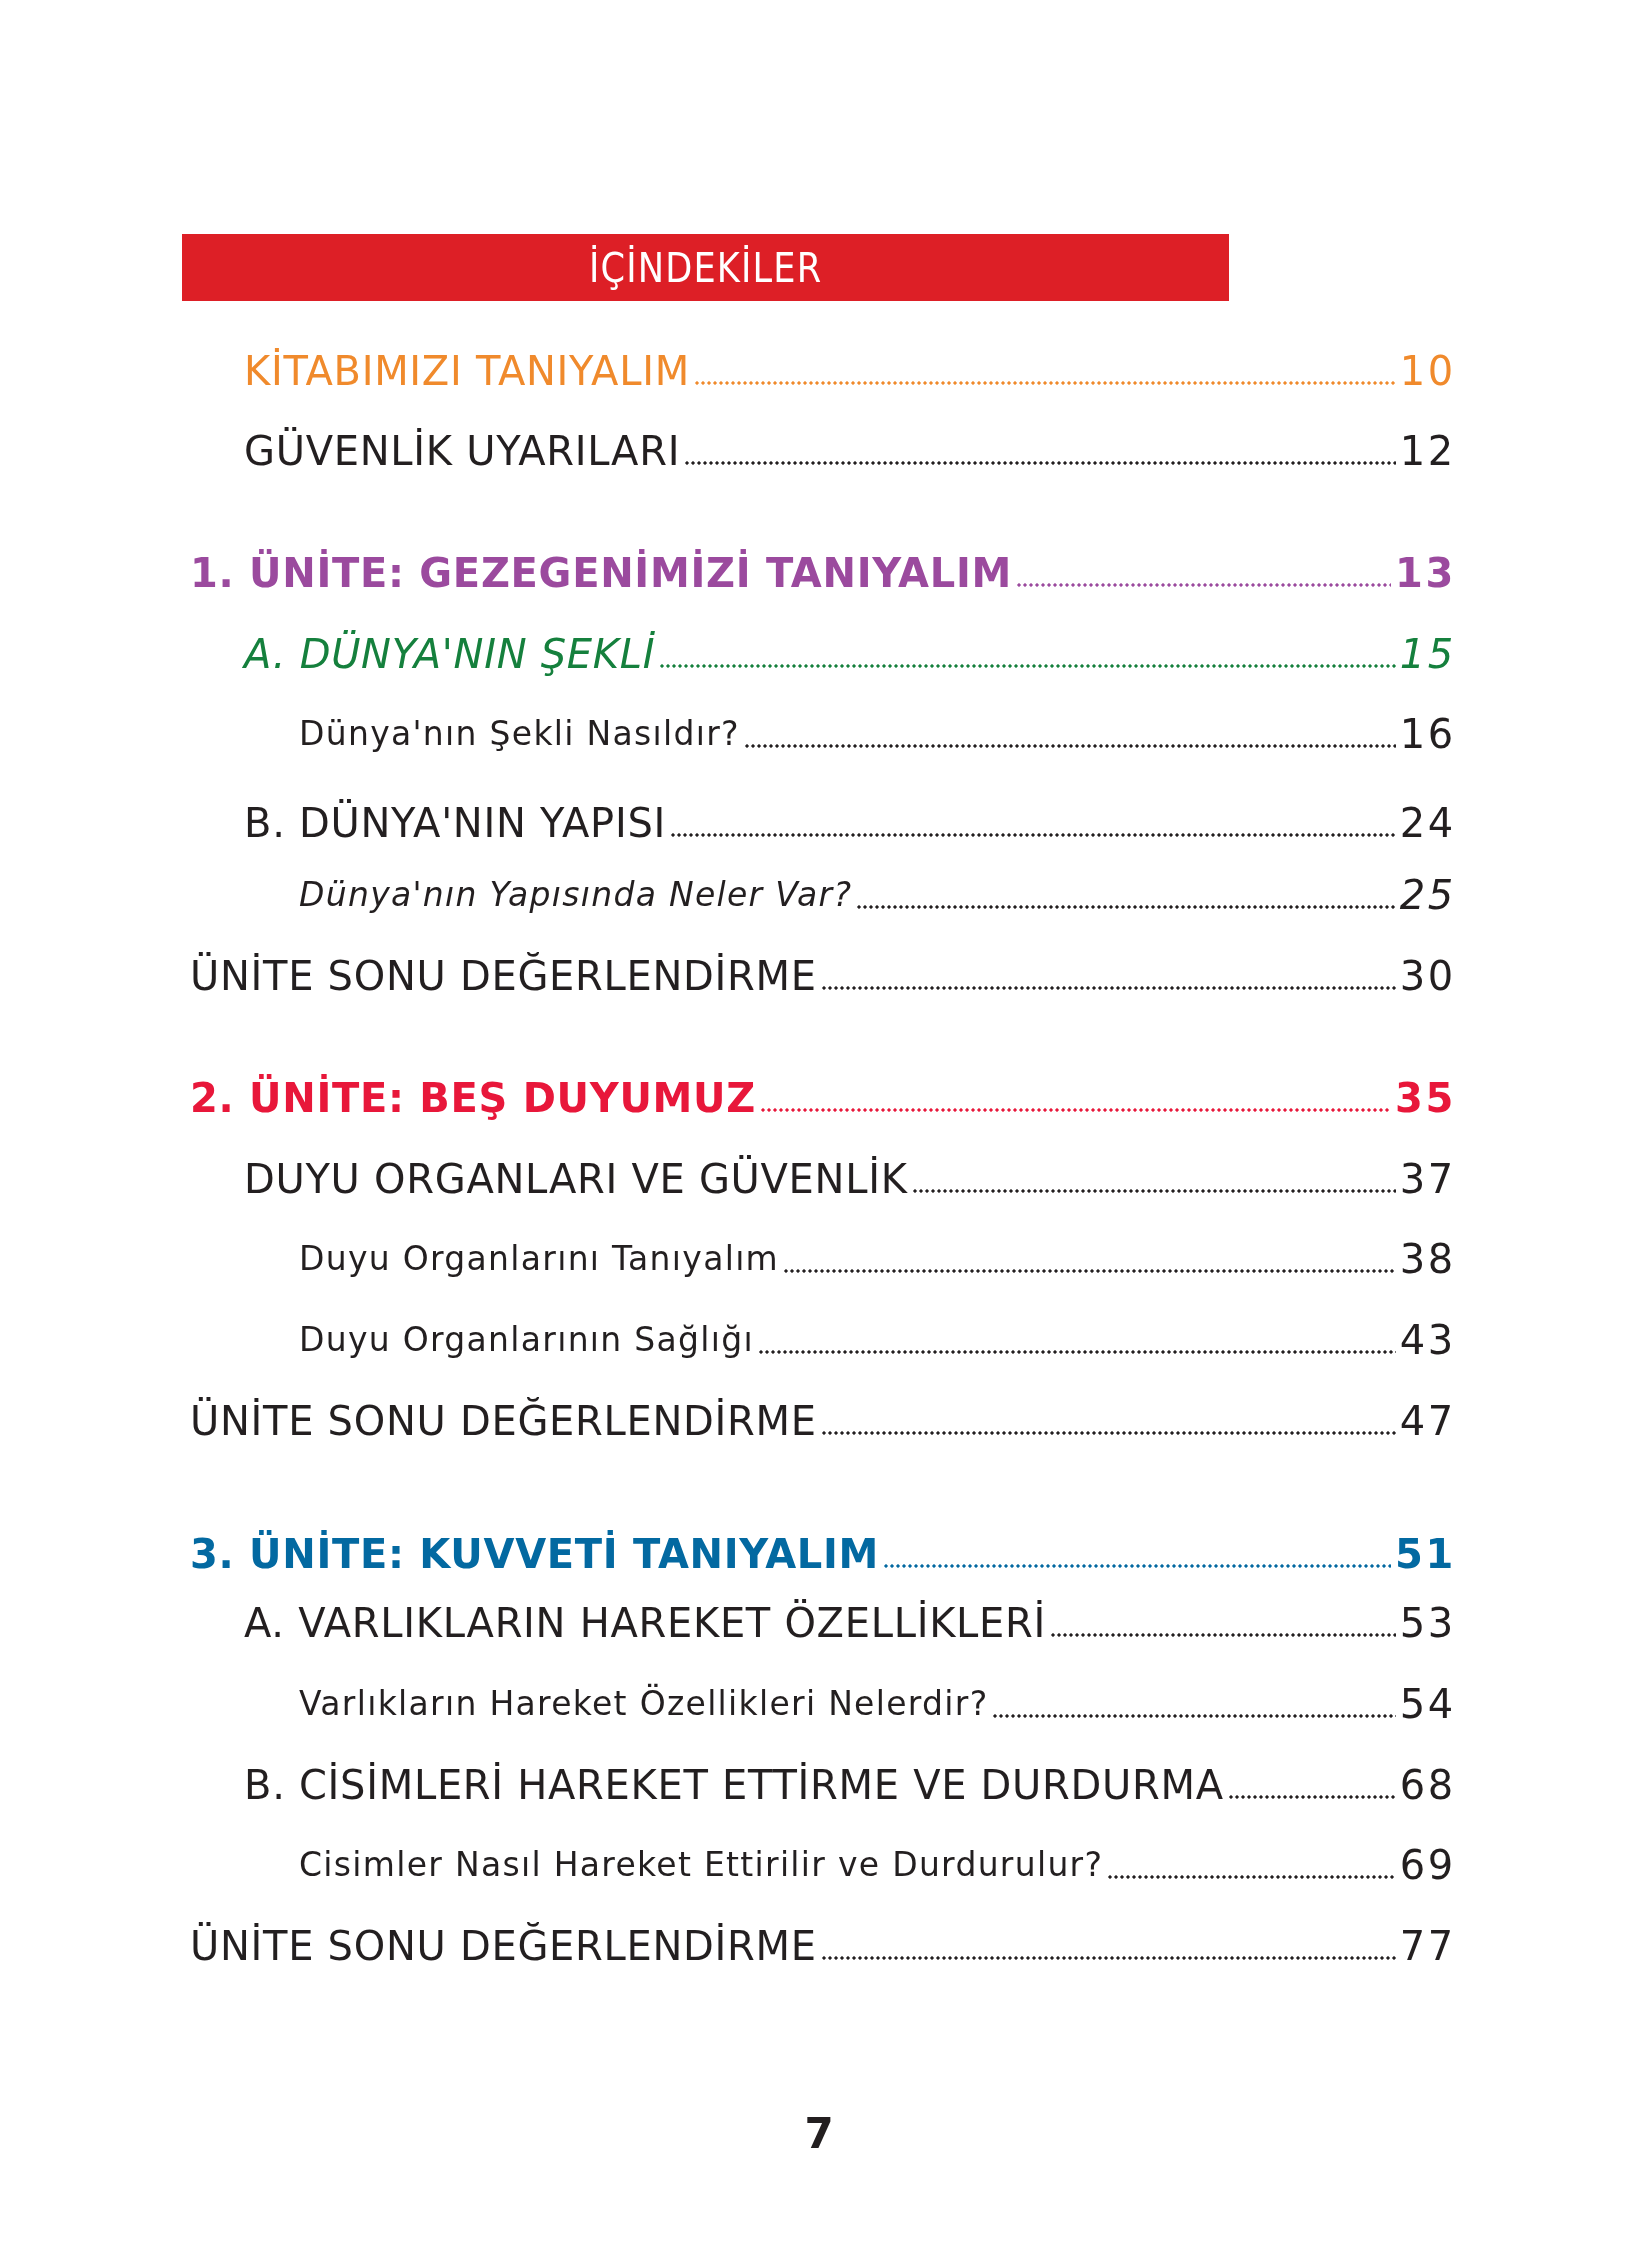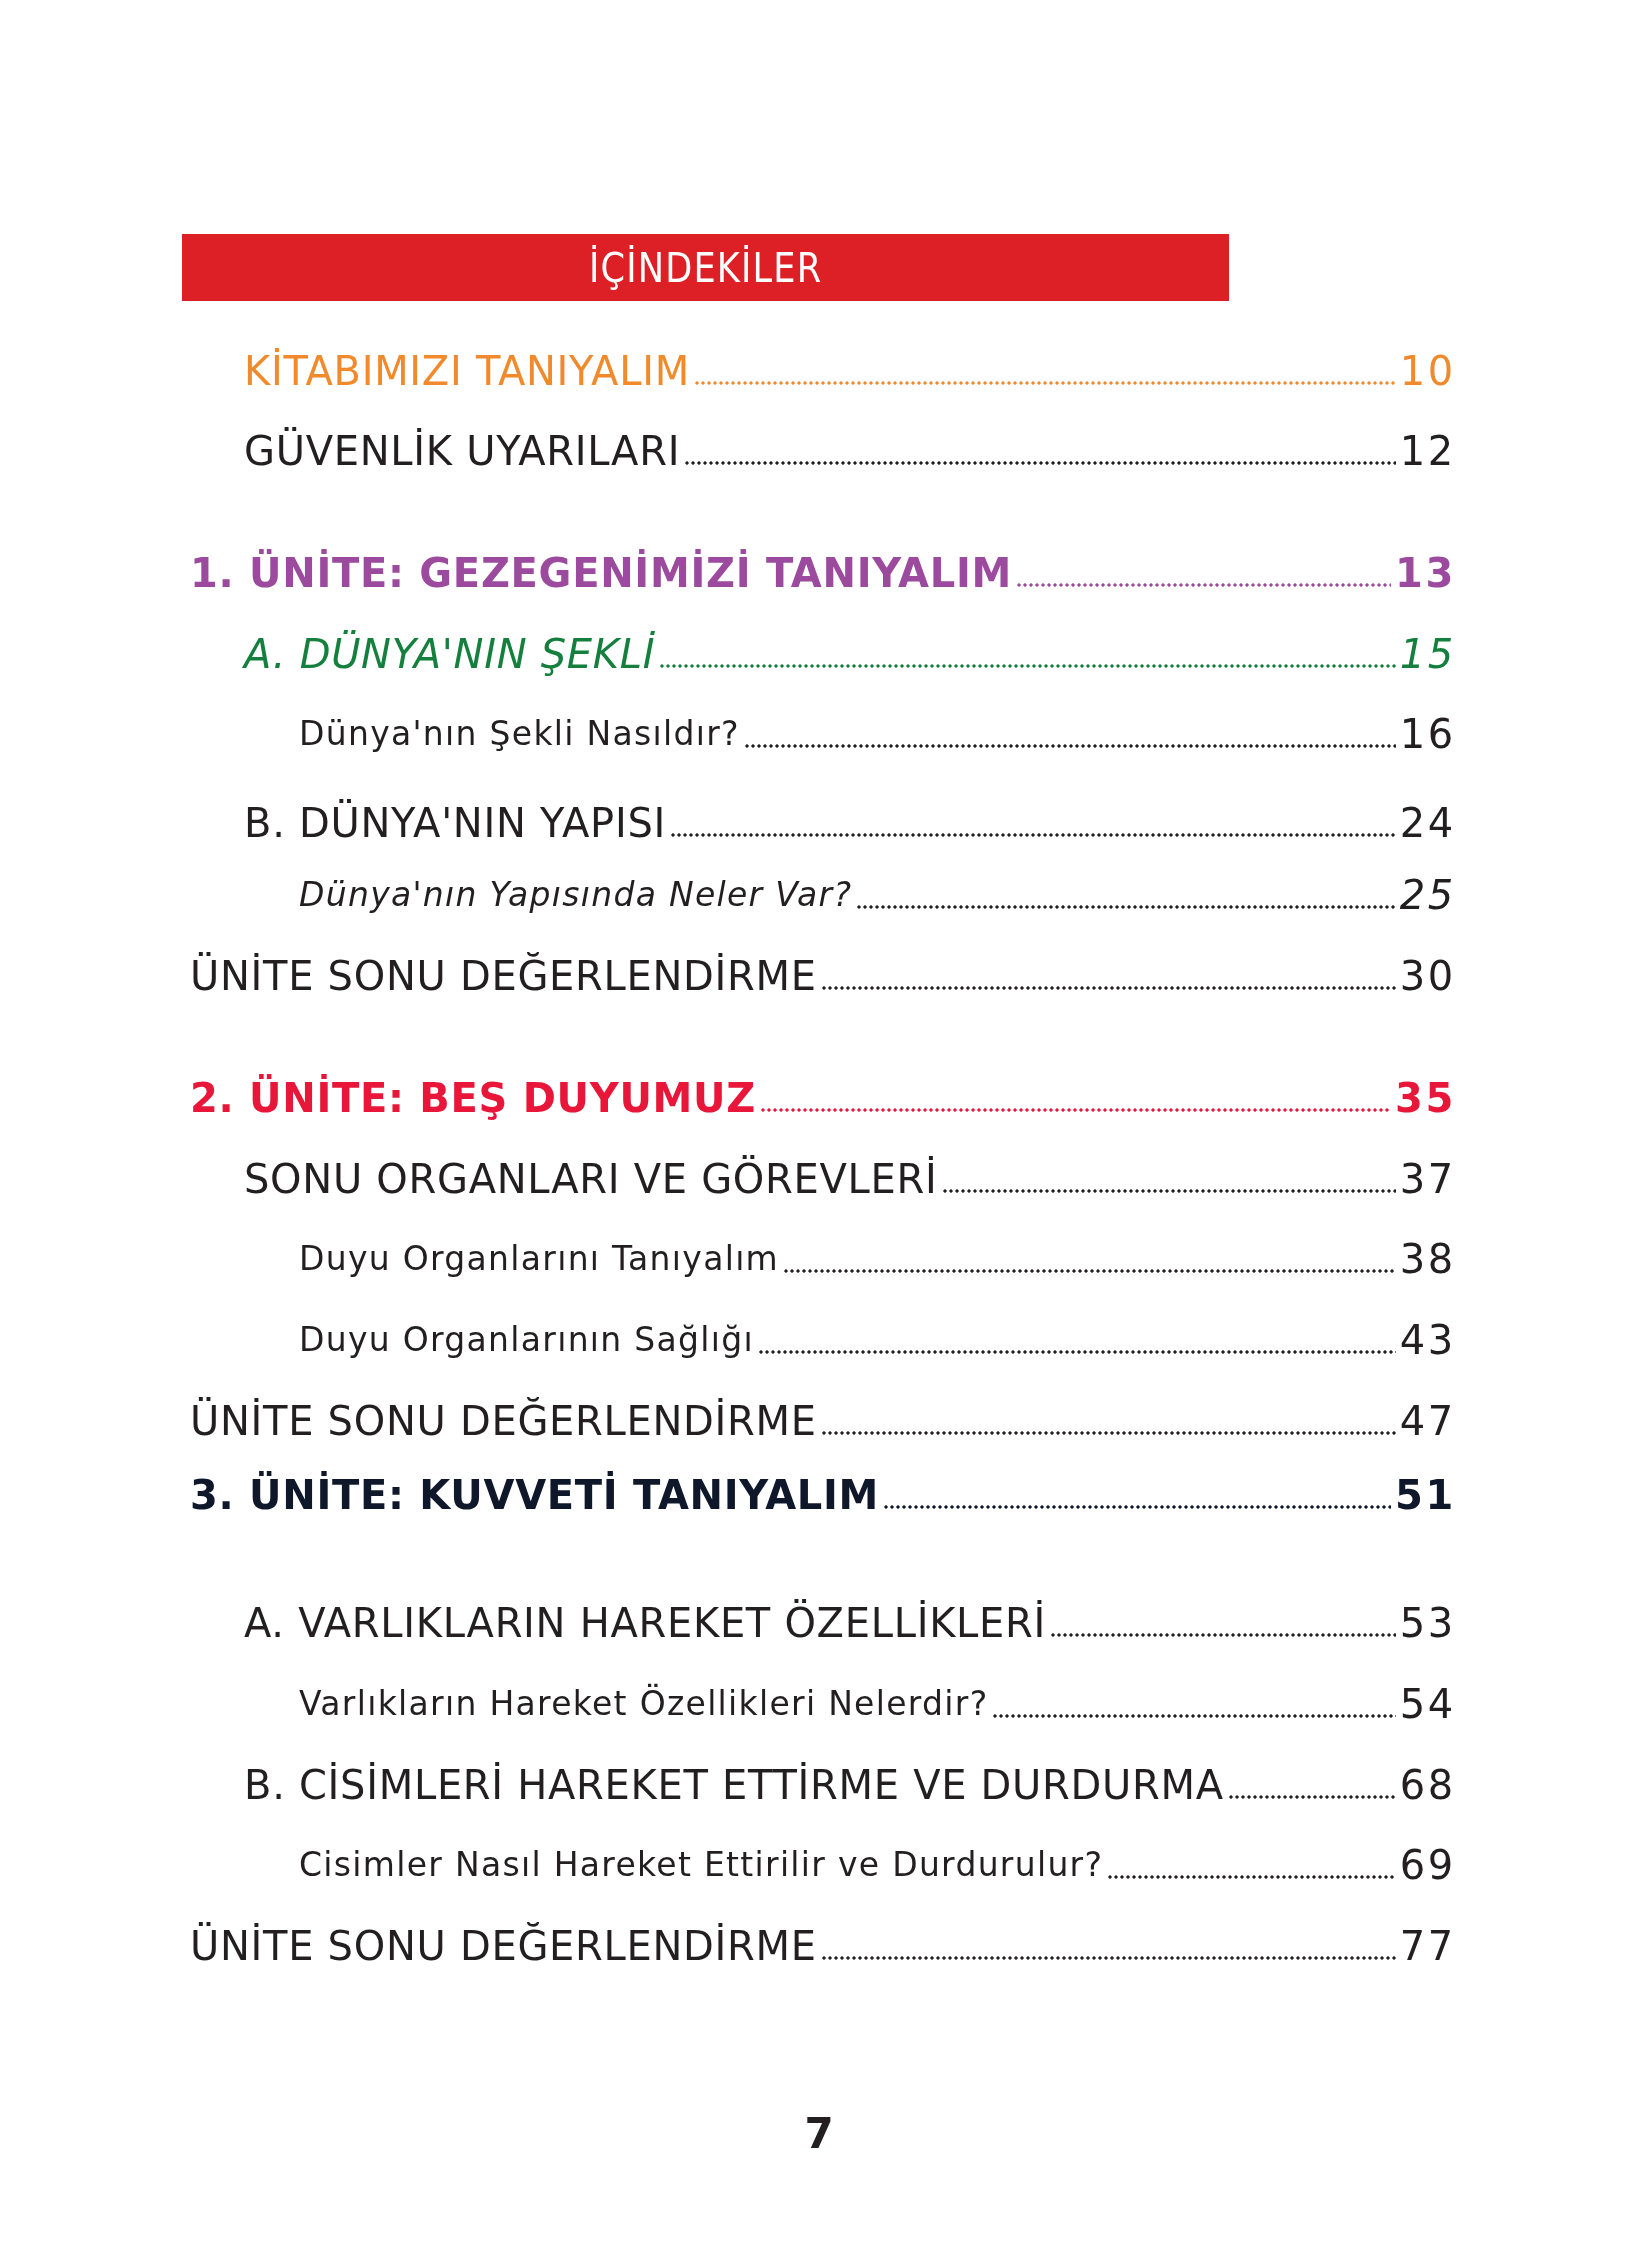--- a/index.html
+++ b/index.html
@@ -132,40 +132,40 @@
     <span class="toc-label">ÜNİTE SONU DEĞERLENDİRME</span>
     <span class="toc-leader"></span>
     <span class="toc-page">30</span>
   </div>
     <div class="toc-row lvl-0 unit" style="top: 1071px; color: rgb(232, 23, 58);">
     <span class="toc-label">2. ÜNİTE: BEŞ DUYUMUZ</span>
     <span class="toc-leader"></span>
     <span class="toc-page">35</span>
   </div>
     <div class="toc-row lvl-1 section" style="top: 1152px; color: rgb(35, 31, 32);">
-    <span class="toc-label">SONU ORGANLARI VE GÖREVLERİ</span>
+    <span class="toc-label">DUYU ORGANLARI VE GÜVENLİK</span>
     <span class="toc-leader"></span>
     <span class="toc-page">37</span>
   </div>
     <div class="toc-row lvl-2 sub" style="top: 1232px; color: rgb(35, 31, 32);">
     <span class="toc-label">Duyu Organlarını Tanıyalım</span>
     <span class="toc-leader"></span>
     <span class="toc-page">38</span>
   </div>
     <div class="toc-row lvl-2 sub" style="top: 1313px; color: rgb(35, 31, 32);">
     <span class="toc-label">Duyu Organlarının Sağlığı</span>
     <span class="toc-leader"></span>
     <span class="toc-page">43</span>
   </div>
     <div class="toc-row lvl-0 plain" style="top: 1394px; color: rgb(35, 31, 32);">
     <span class="toc-label">ÜNİTE SONU DEĞERLENDİRME</span>
     <span class="toc-leader"></span>
     <span class="toc-page">47</span>
   </div>
-    <div class="toc-row lvl-0 unit" style="top: 1468px; color: #0f172a;">
+    <div class="toc-row lvl-0 unit" style="top: 1527px; color: #0369a1;">
     <span class="toc-label">3. ÜNİTE: KUVVETİ TANIYALIM</span>
     <span class="toc-leader"></span>
     <span class="toc-page">51</span>
   </div>
     <div class="toc-row lvl-1 section" style="top: 1596px; color: rgb(35, 31, 32);">
     <span class="toc-label">A. VARLIKLARIN HAREKET ÖZELLİKLERİ</span>
     <span class="toc-leader"></span>
     <span class="toc-page">53</span>
   </div>
     <div class="toc-row lvl-2 sub" style="top: 1677px; color: rgb(35, 31, 32);">

